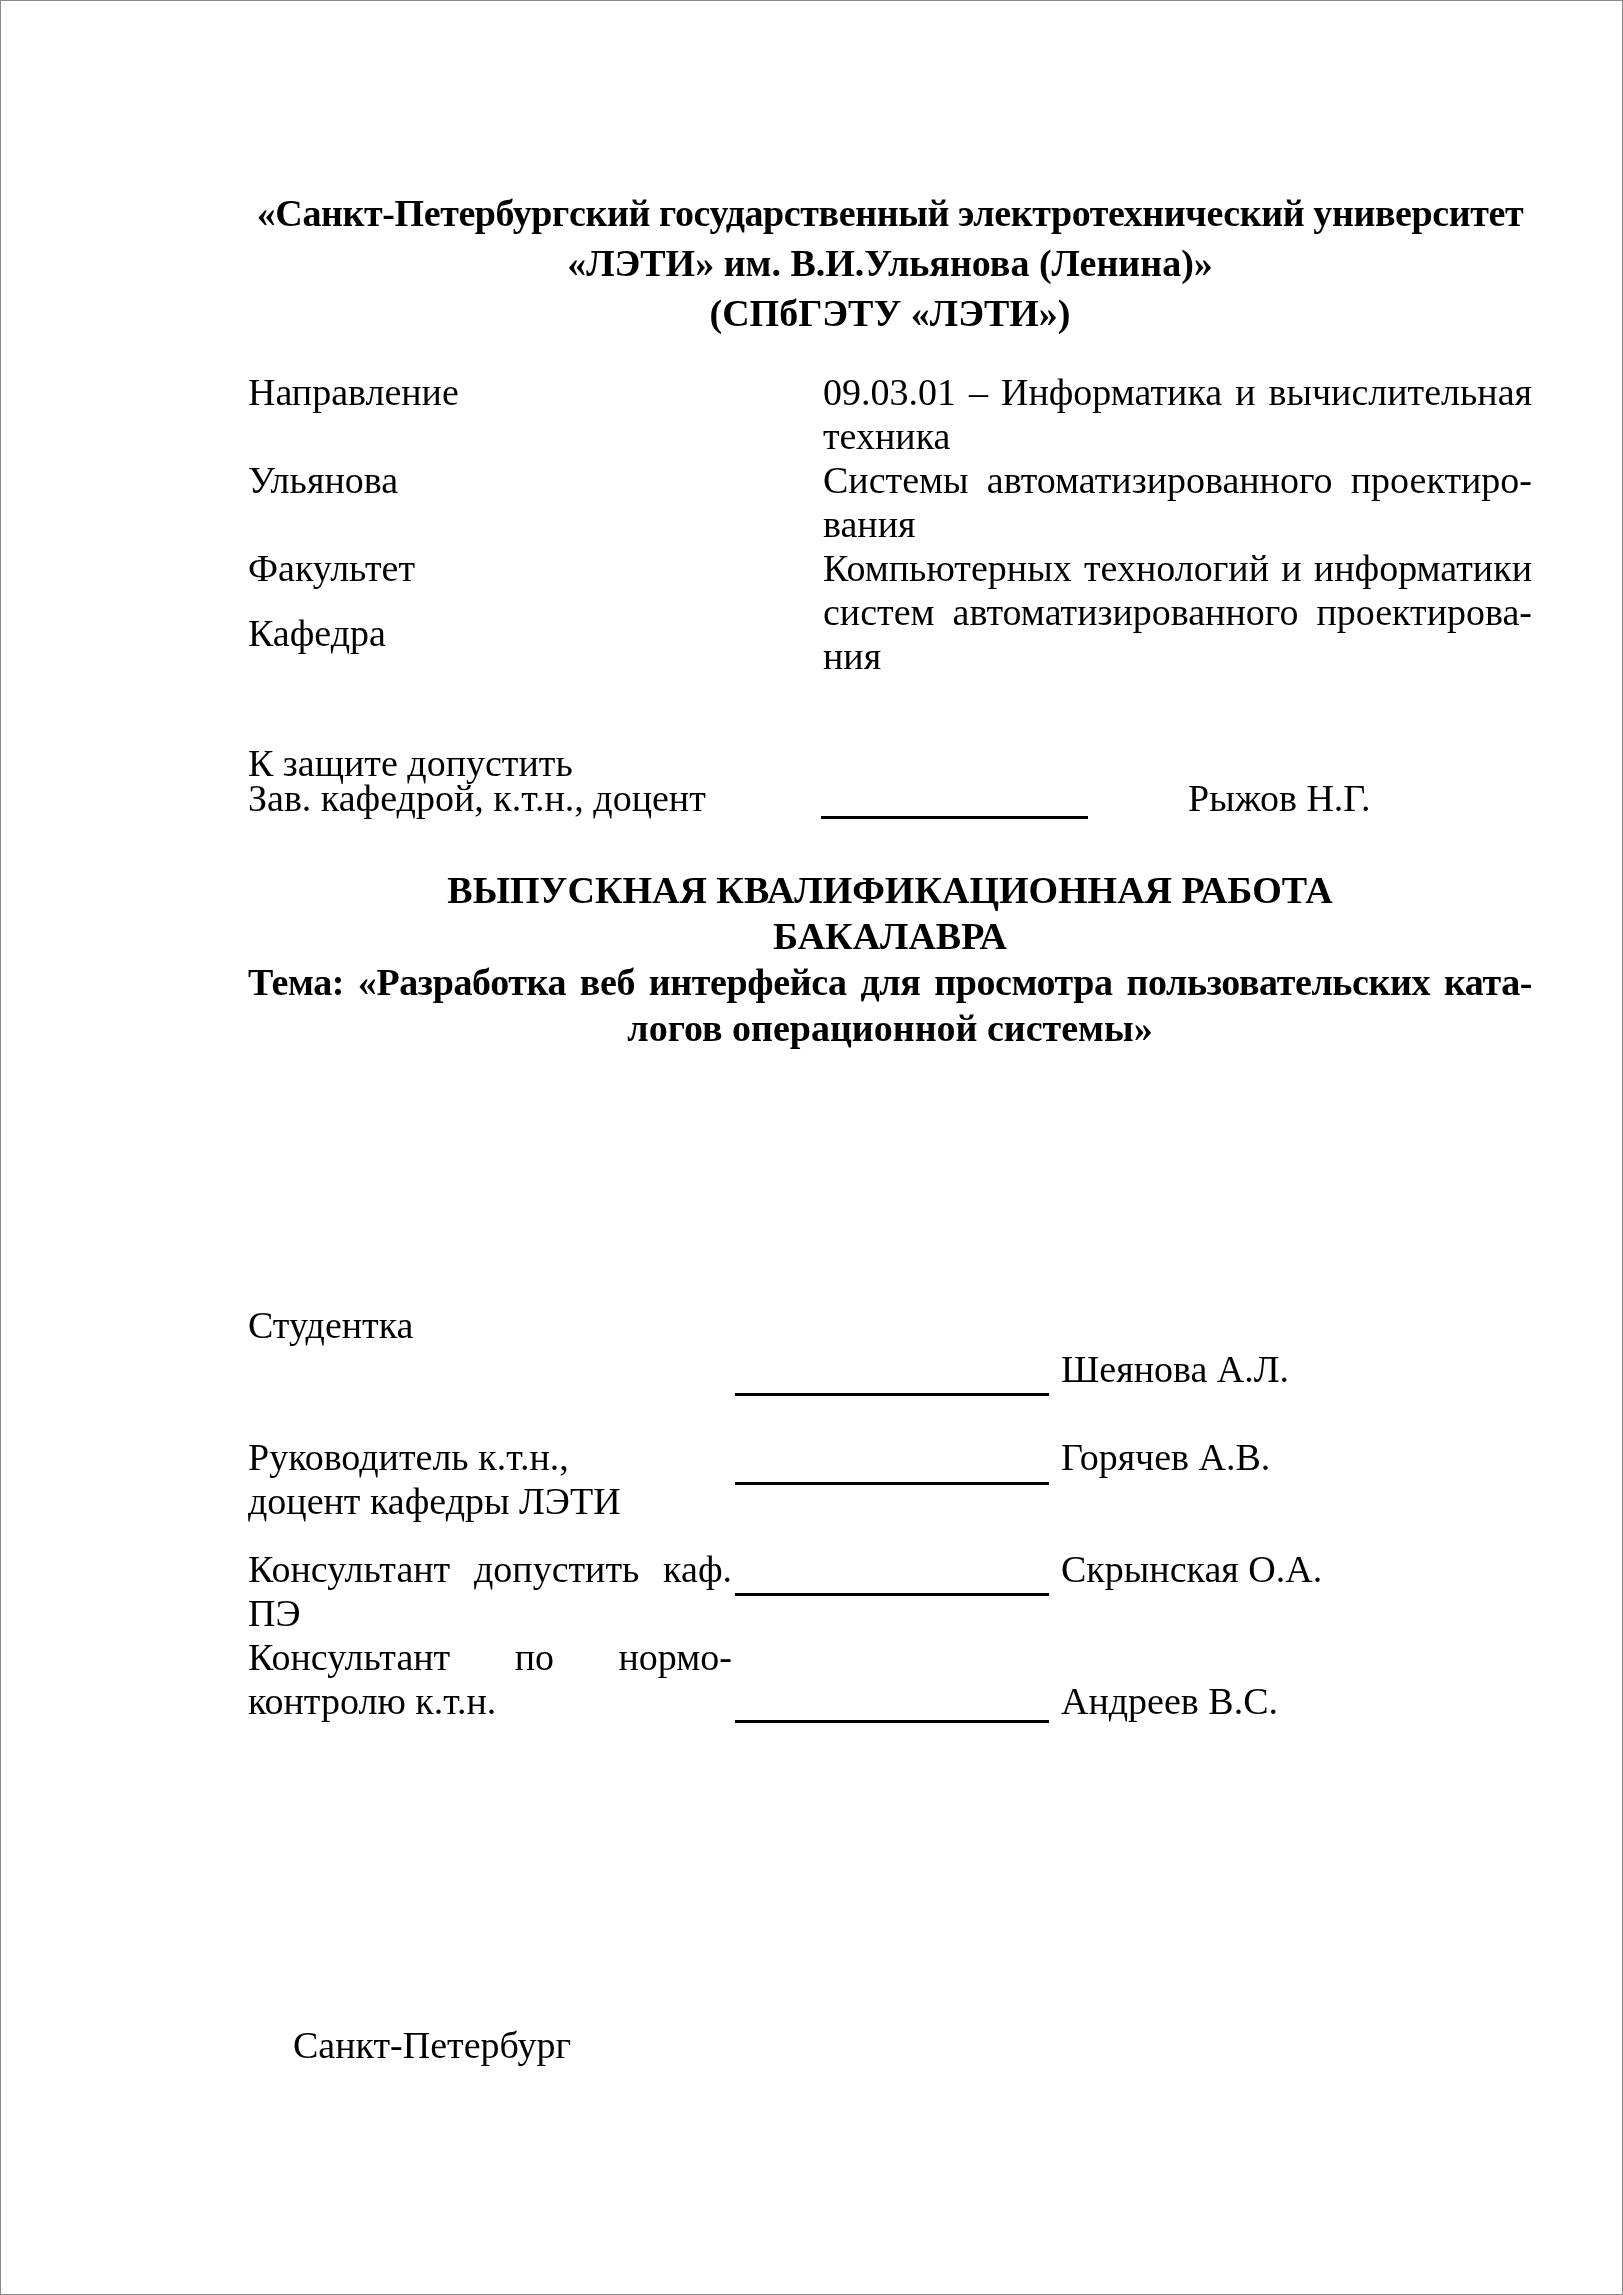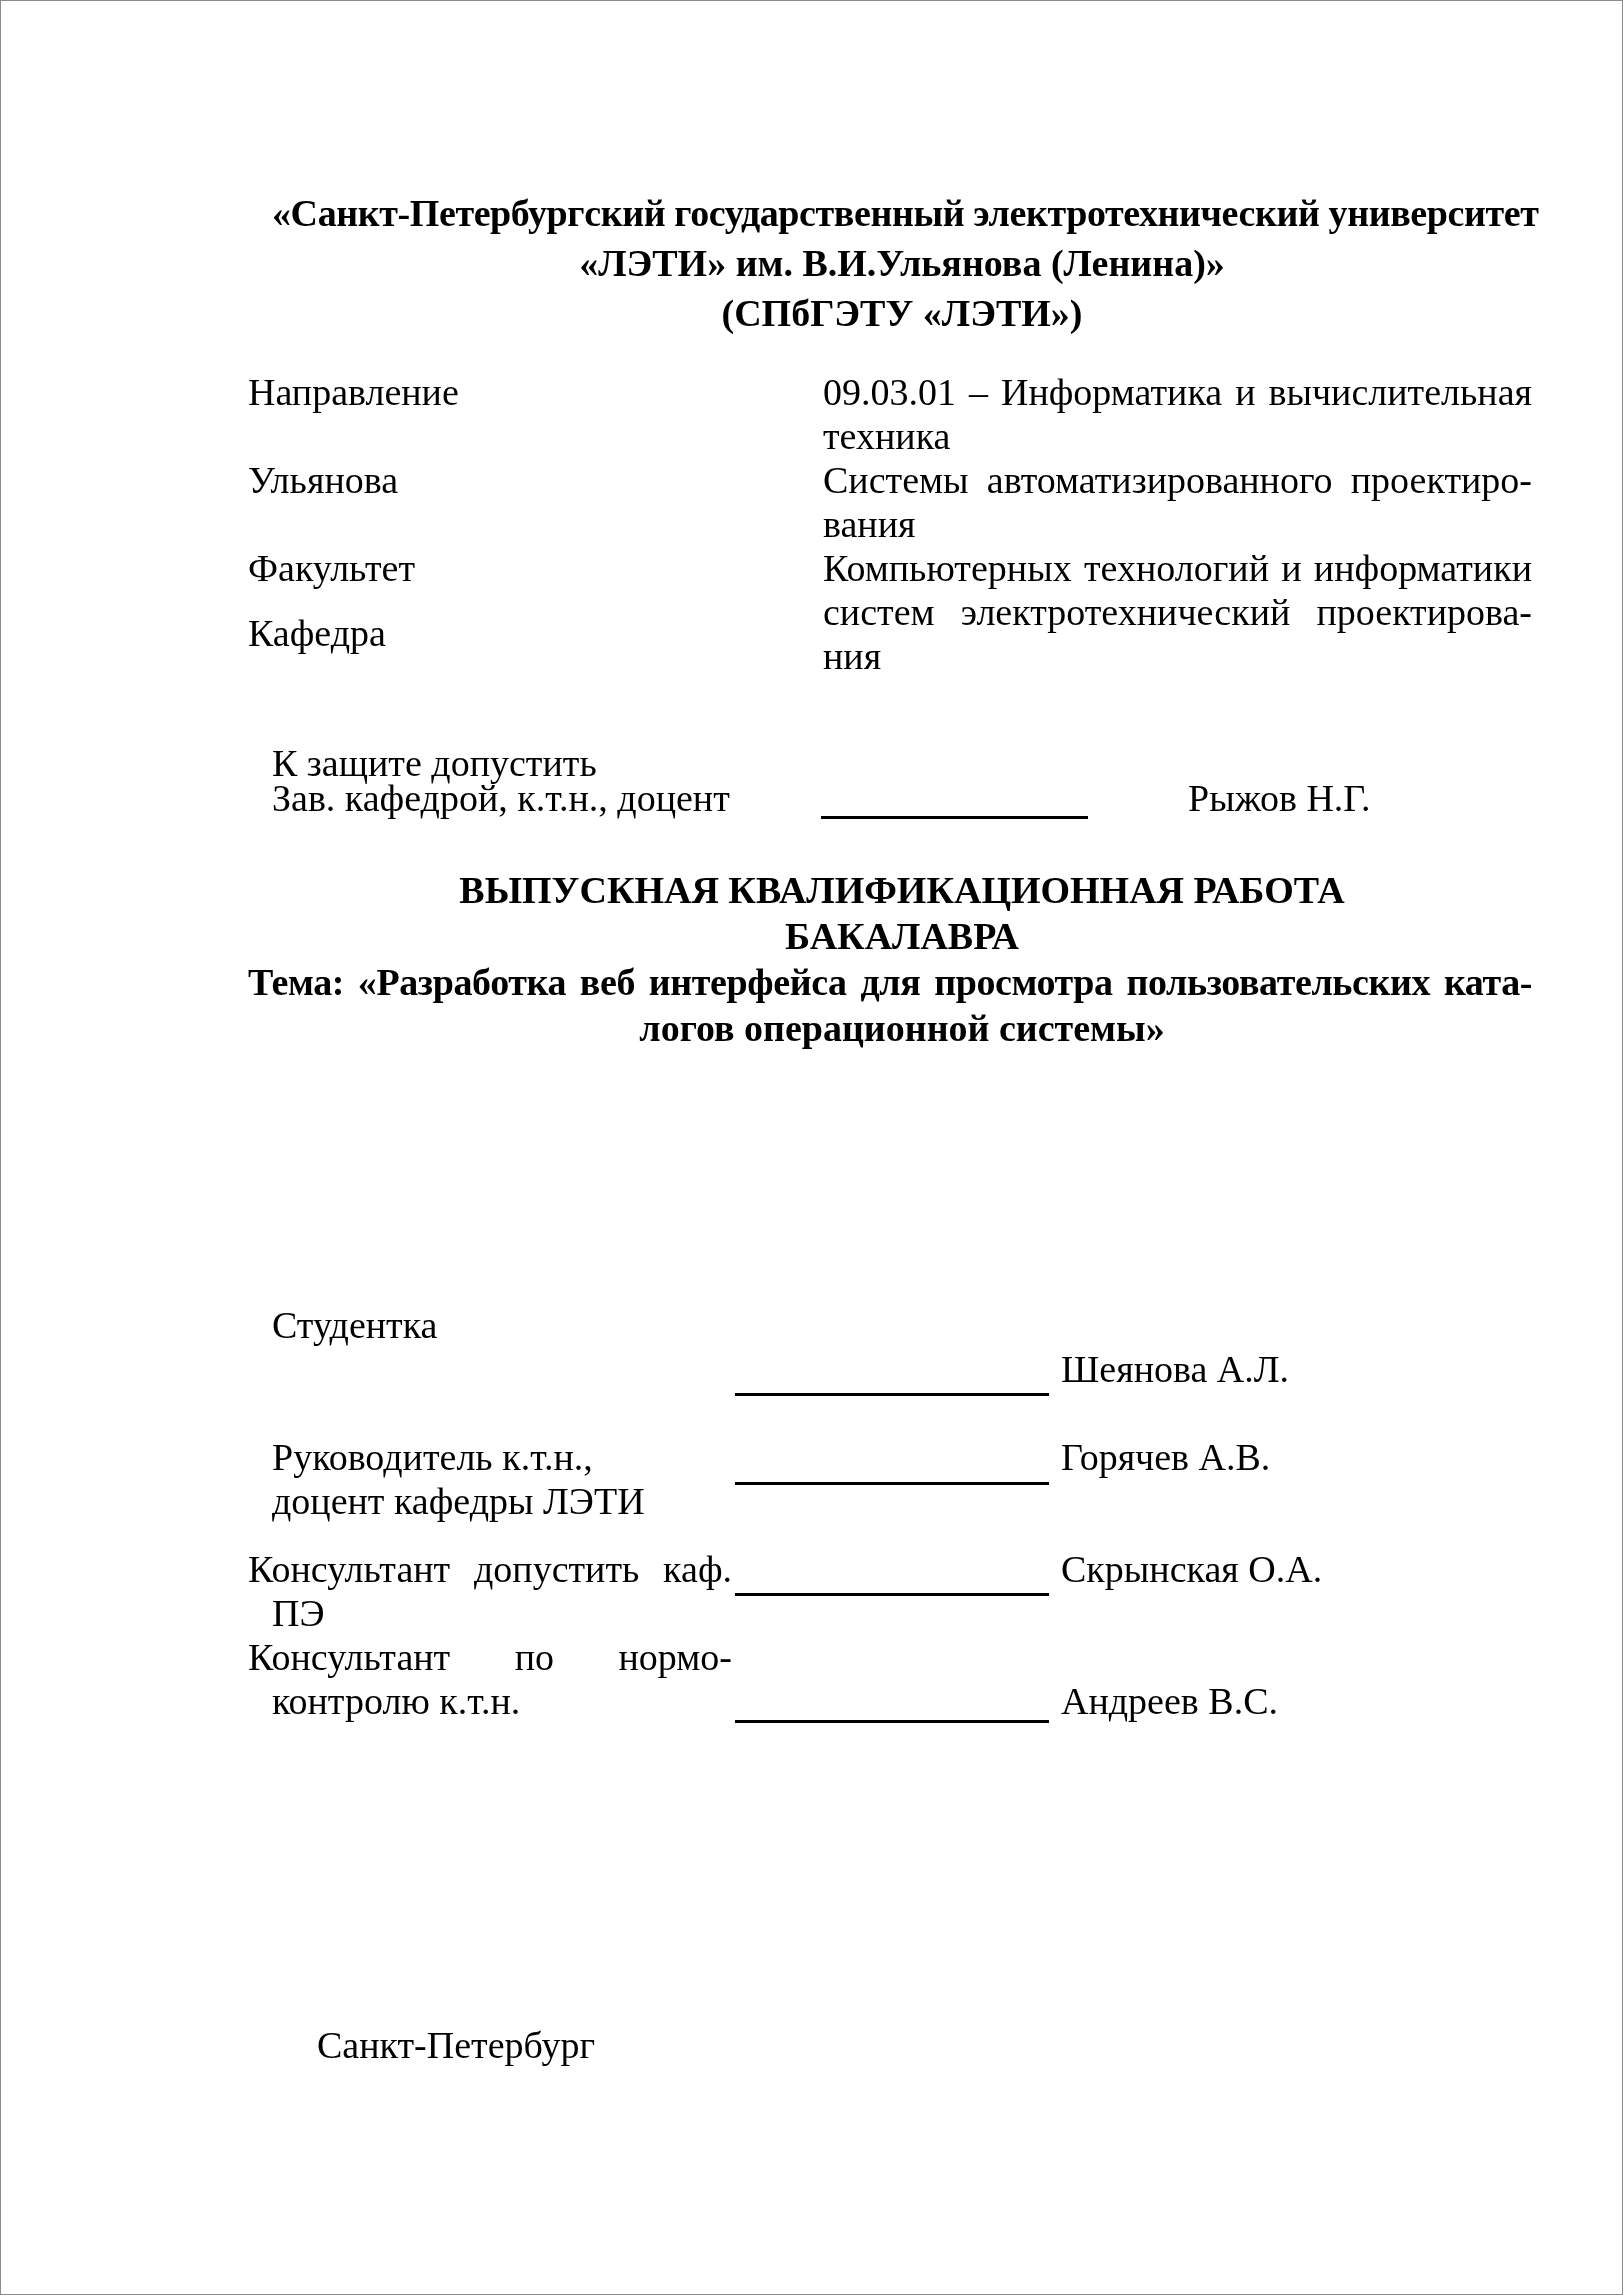--- a/index.html
+++ b/index.html
@@ -8,21 +8,21 @@
     width:1623px;height:2295px;
     background:#ffffff;
     color:#000;
     font-family:"Liberation Serif","DejaVu Serif",serif;
     font-size:38px;
     box-sizing:border-box;
     border:1.6px solid #8a8a8a;
     overflow:hidden;
   }
   .abs{position:absolute;}
-  .nowrap{white-space:nowrap;margin-left:24px;}
+  .nowrap{white-space:nowrap;}
   .i{text-align:center;}
   .ctr{text-align:center;}
   .jl{text-align:justify;text-align-last:justify;}
   .tight{letter-spacing:-0.4px;}
 
   
   .header{left:247px;width:1284px;top:187px;line-height:50px;text-align:center;font-weight:bold;}
 
   
   .tbl{left:247px;width:1284px;top:369px;height:330px;}
@@ -62,21 +62,21 @@
     <div class="lbl" style="top:0px">Направление</div>
     <div class="lbl" style="top:88px">Ульянова</div>
     <div class="lbl" style="top:176px">Факультет</div>
     <div class="lbl" style="top:241px">Кафедра</div>
     <div class="vals">
       <div class="vline jl">09.03.01 – Информатика и вычислительная</div>
       <div class="vline">техника</div>
       <div class="vline jl">Системы автоматизированного проектиро-</div>
       <div class="vline">вания</div>
       <div class="vline jl">Компьютерных технологий и информатики</div>
-      <div class="vline jl">систем электротехнический проектирова-</div>
+      <div class="vline jl">систем автоматизированного проектирова-</div>
       <div class="vline">ния</div>
     </div>
   </div>
 
   <div class="abs admit i nowrap">К защите допустить</div>
   <div class="abs head-label nowrap">Зав. кафедрой, к.т.н., доцент</div>
   <div class="abs head-underline"></div>
   <div class="abs head-name">Рыжов Н.Г.</div>
 
   <div class="abs titleblock">

